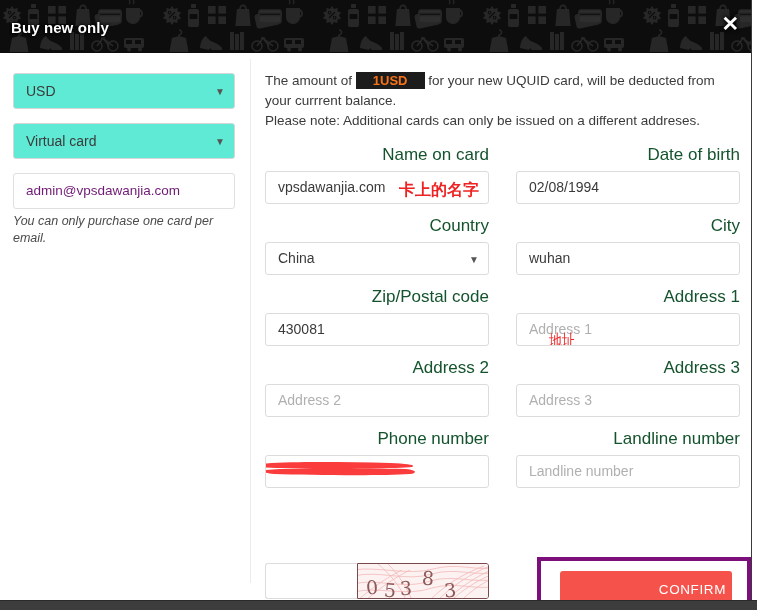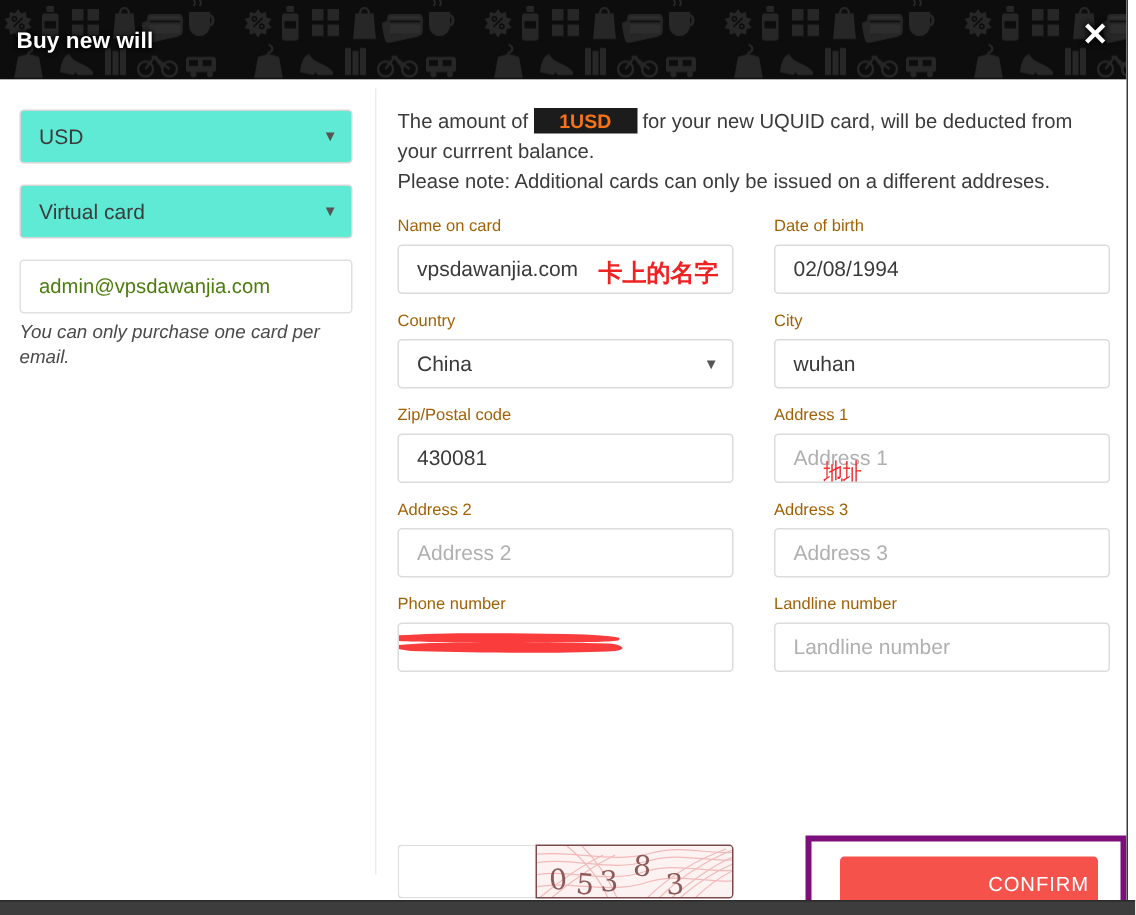--- a/index.html
+++ b/index.html
@@ -102,21 +102,21 @@
     font-size: 10px;
     color: #555;
     line-height: 36px;
   }
   .email-box {
     width: 222px; height: 36px;
     border: 1px solid #e0e0e0;
     border-radius: 3px;
     background: #fff;
     font-size: 13.5px;
-    color: #4d7c0f;
+    color: #701a75;
     line-height: 34px;
     padding: 0 12px;
     margin-bottom: 4px;
   }
   .helper-text {
     font-size: 12.5px;
     font-style: italic;
     color: #4a4a4a;
     line-height: 17px;
     width: 215px;
@@ -158,24 +158,25 @@
     width: 475px;
   }
   .row {
     position: relative;
     display: flex;
     justify-content: space-between;
     margin-bottom: 12px;
   }
   .field { position: relative; width: 224px; }
   .field-label {
-    font-size: 11px;
-    color: #a16207;
+    font-size: 17px;
+    color: #14532d;
     margin-bottom: 6px;
     display: block;
+    text-align: right;
   }
   .input {
     position: relative;
     width: 224px; height: 33px;
     border: 1px solid #dcdcdc;
     border-radius: 3px;
     background: #ffffff;
     font-size: 14px;
     color: #3a3a3a;
     line-height: 31px;
@@ -354,21 +355,21 @@
               <rect x="11" y="2" width="6" height="4" fill="#0d0d0d"></rect>
               <circle cx="5" cy="11.5" r="2" fill="#272727"></circle>
               <circle cx="16" cy="11.5" r="2" fill="#272727"></circle>
             </g>
           </g>
         </pattern>
       </defs>
       <rect x="0" y="0" width="751" height="53" fill="#0d0d0d"></rect>
       <rect x="0" y="0" width="751" height="53" fill="url(#shoppat)"></rect>
     </svg>
-    <div class="modal-title">Buy new will</div>
+    <div class="modal-title">Buy new only</div>
     <div class="close-icon">✕</div>
   </div>
 
   <div class="modal-body">
 
     <div class="col-divider"></div>
 
     <div class="left-col">
       <div class="select-box">
         <span>USD</span>

